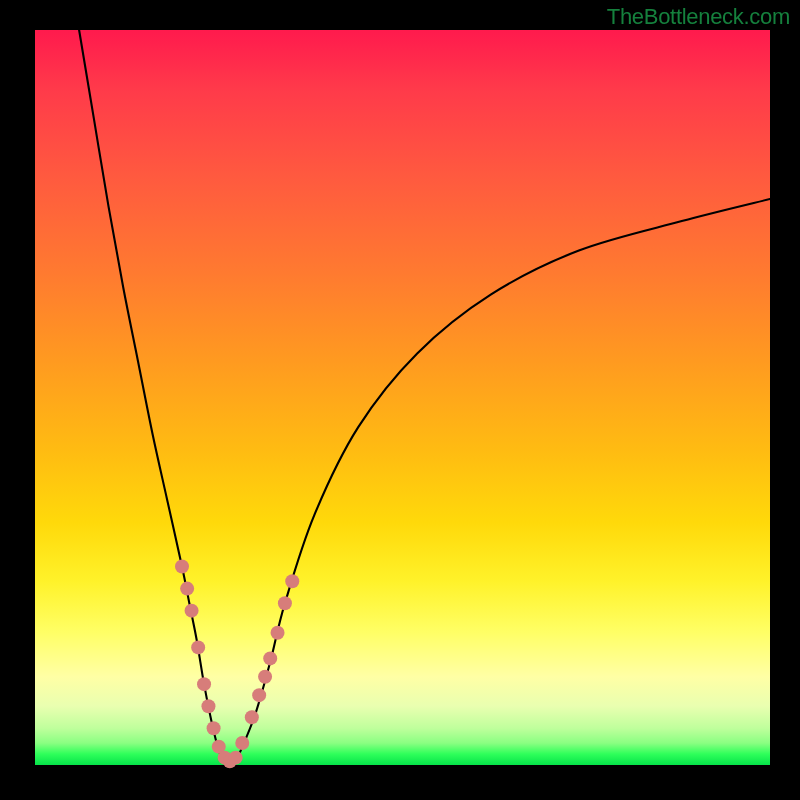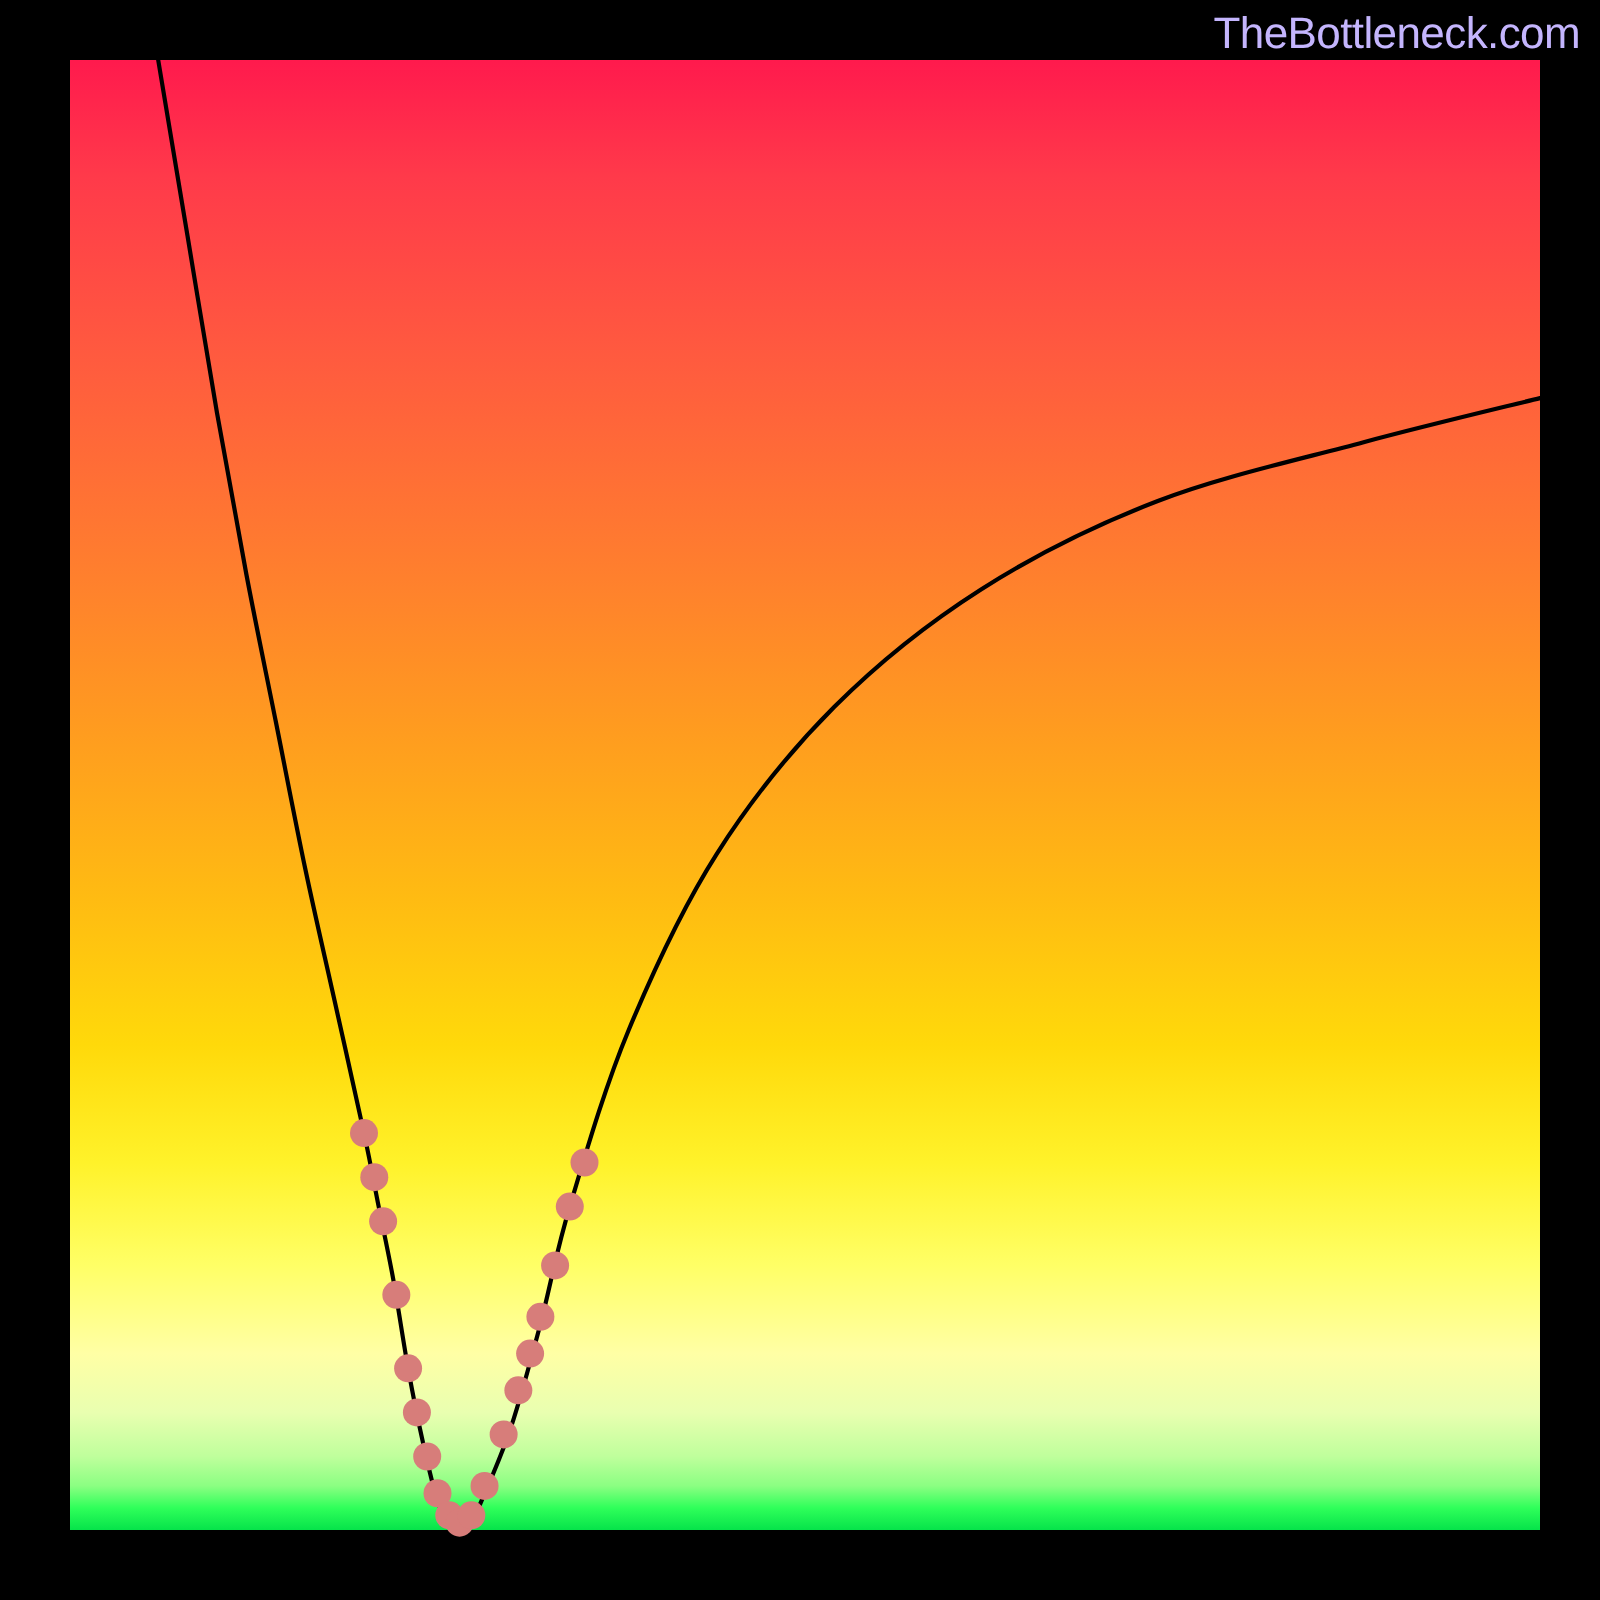--- a/index.html
+++ b/index.html
@@ -14,21 +14,21 @@
   .frame {
     position: relative;
     width: 800px;
     height: 800px;
     background: #000;
   }
   .watermark {
     position: absolute;
     top: 4px;
     right: 10px;
-    color: #c4b5fd;
+    color: #15803d;
     font-size: 22px;
     font-weight: 500;
     letter-spacing: -0.3px;
     z-index: 5;
     user-select: none;
   }
   .plot-area {
     position: absolute;
     left: 35px;
     top: 30px;

